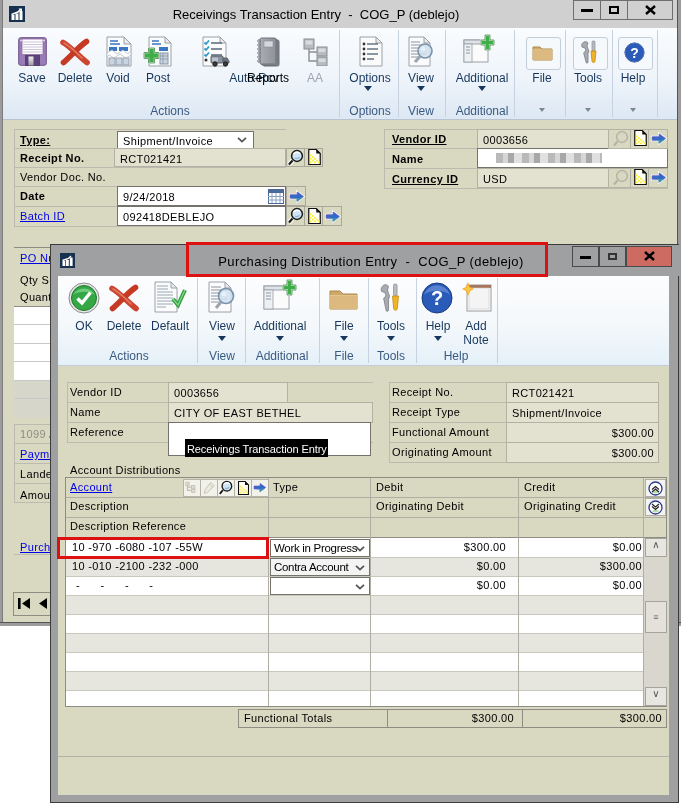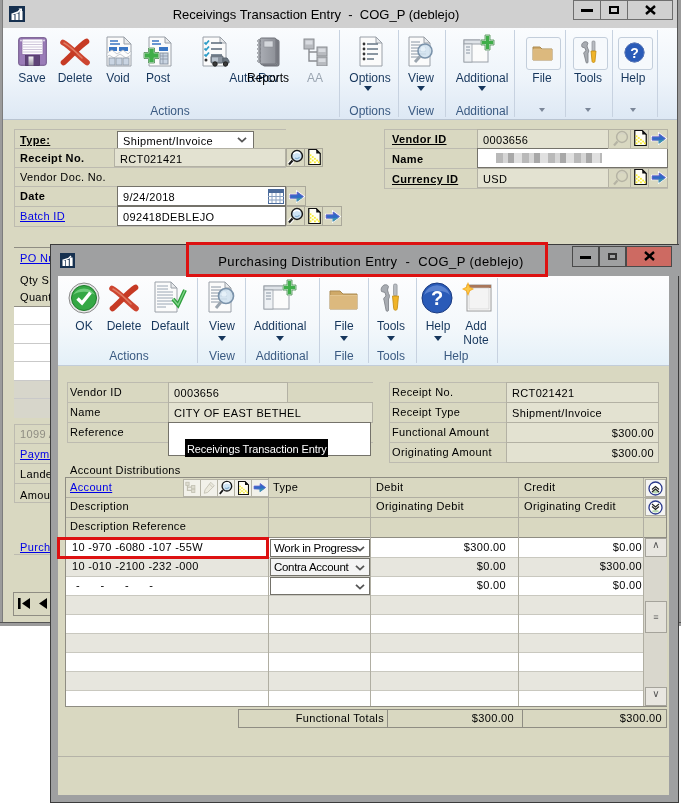--- a/index.html
+++ b/index.html
@@ -625,21 +625,21 @@
     </svg>
     <div class="abs" style="left:579px;top:20px;width:21px;height:18px;background:#f4f4f2;border:1px solid #b0aea2;box-sizing:border-box;"></div>
     <svg class="abs" style="left:582px;top:22px;" width="15" height="15" viewBox="0 0 15 15">
       <circle cx="7.5" cy="7.5" r="6.5" fill="#fff" stroke="#2b3a8c" stroke-width="1.3"></circle>
       <path d="M3.5 11 A6.5 6.5 0 0 0 11.5 11 L7.5 9.5 Z" fill="#b8d8b0"></path>
       <path d="M4 4 L7.5 7 L11 4 M4 6.5 L7.5 9.5 L11 6.5" stroke="#222" stroke-width="1.2" fill="none"></path>
     </svg>
   </div>
 
   <div class="abs" style="left:187px;top:464px;width:429px;height:19px;border:1px solid #8f8d83;box-sizing:border-box;">
-    <div class="abs lbl" style="left:5px;top:2px;width:140px;text-align:right;">Functional Totals</div>
+    <div class="abs lbl" style="left:5px;top:2px;width:140px;text-align:left;">Functional Totals</div>
     <div class="abs" style="left:148px;top:0;width:1px;height:18px;background:#8f8d83;"></div>
     <div class="abs lbl" style="left:150px;top:2px;width:125px;text-align:right;">$300.00</div>
     <div class="abs" style="left:283px;top:0;width:1px;height:18px;background:#8f8d83;"></div>
     <div class="abs lbl" style="left:285px;top:2px;width:138px;text-align:right;">$300.00</div>
   </div>
 
   <div class="abs" style="left:7px;top:511px;width:611px;height:1px;background:#b5b3a8;"></div>
 </div>
 
 <div class="abs" style="left:186px;top:242px;width:362px;height:35px;border:3px solid #dd1111;box-sizing:border-box;"></div>

